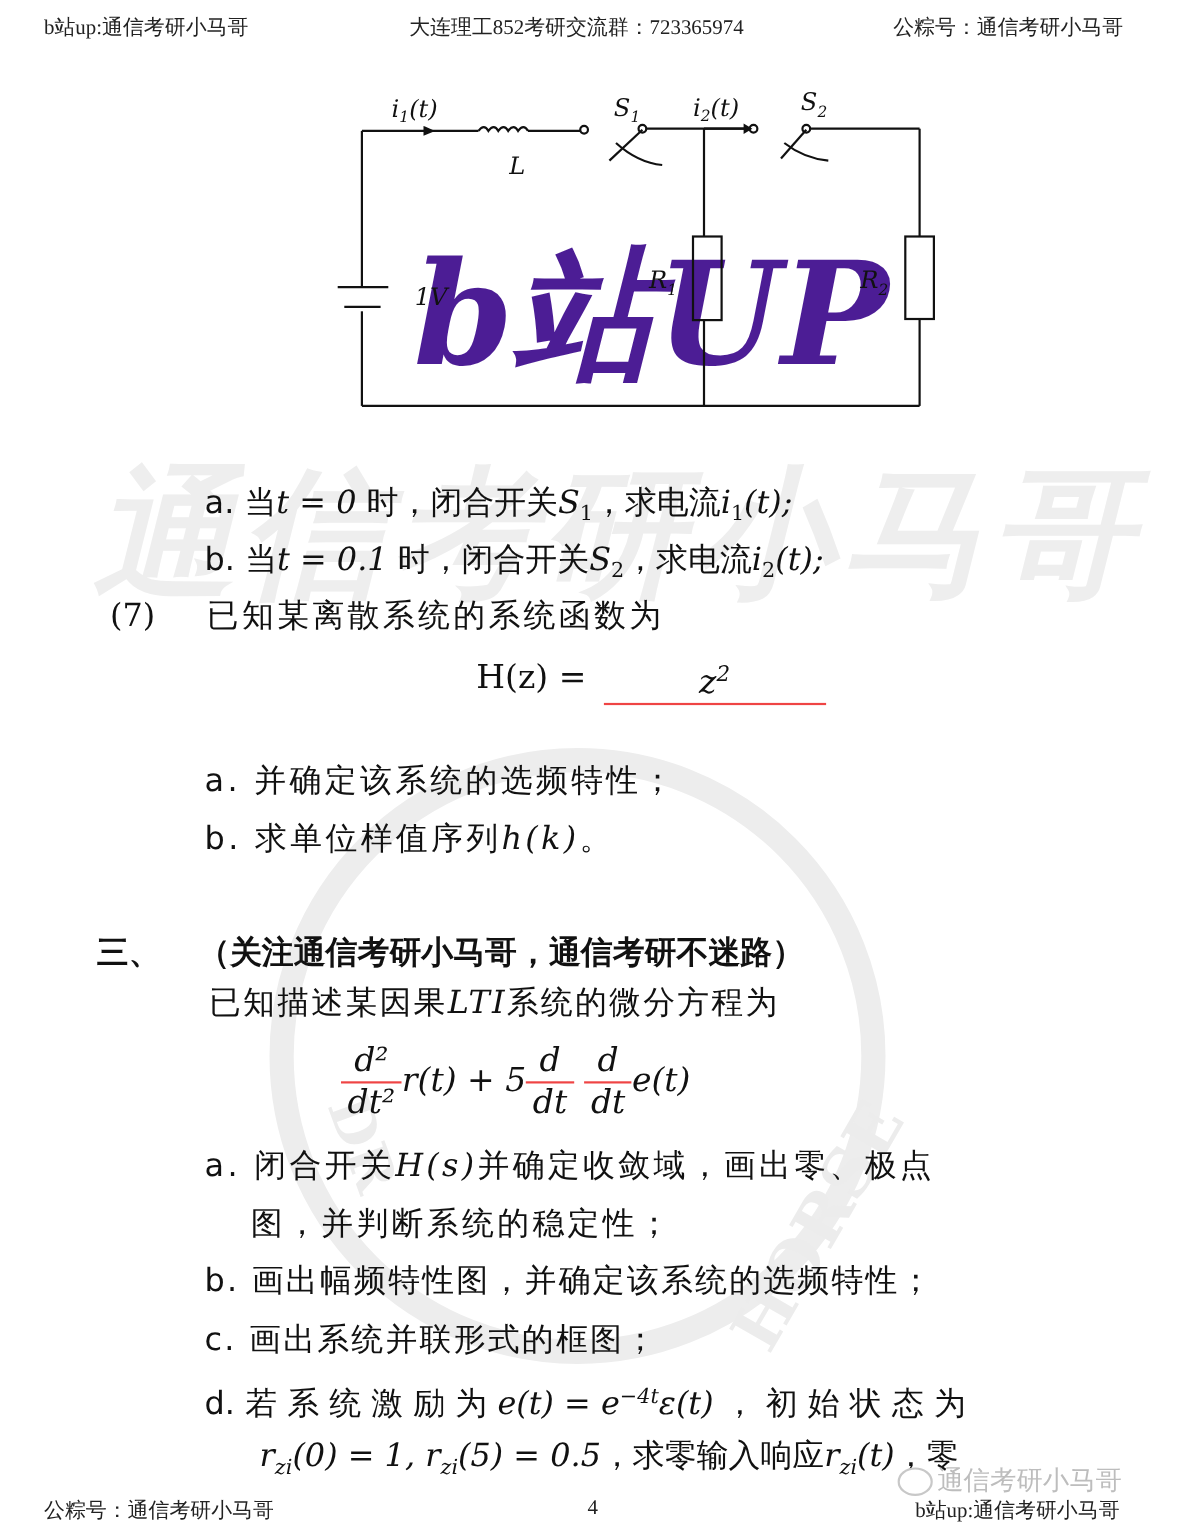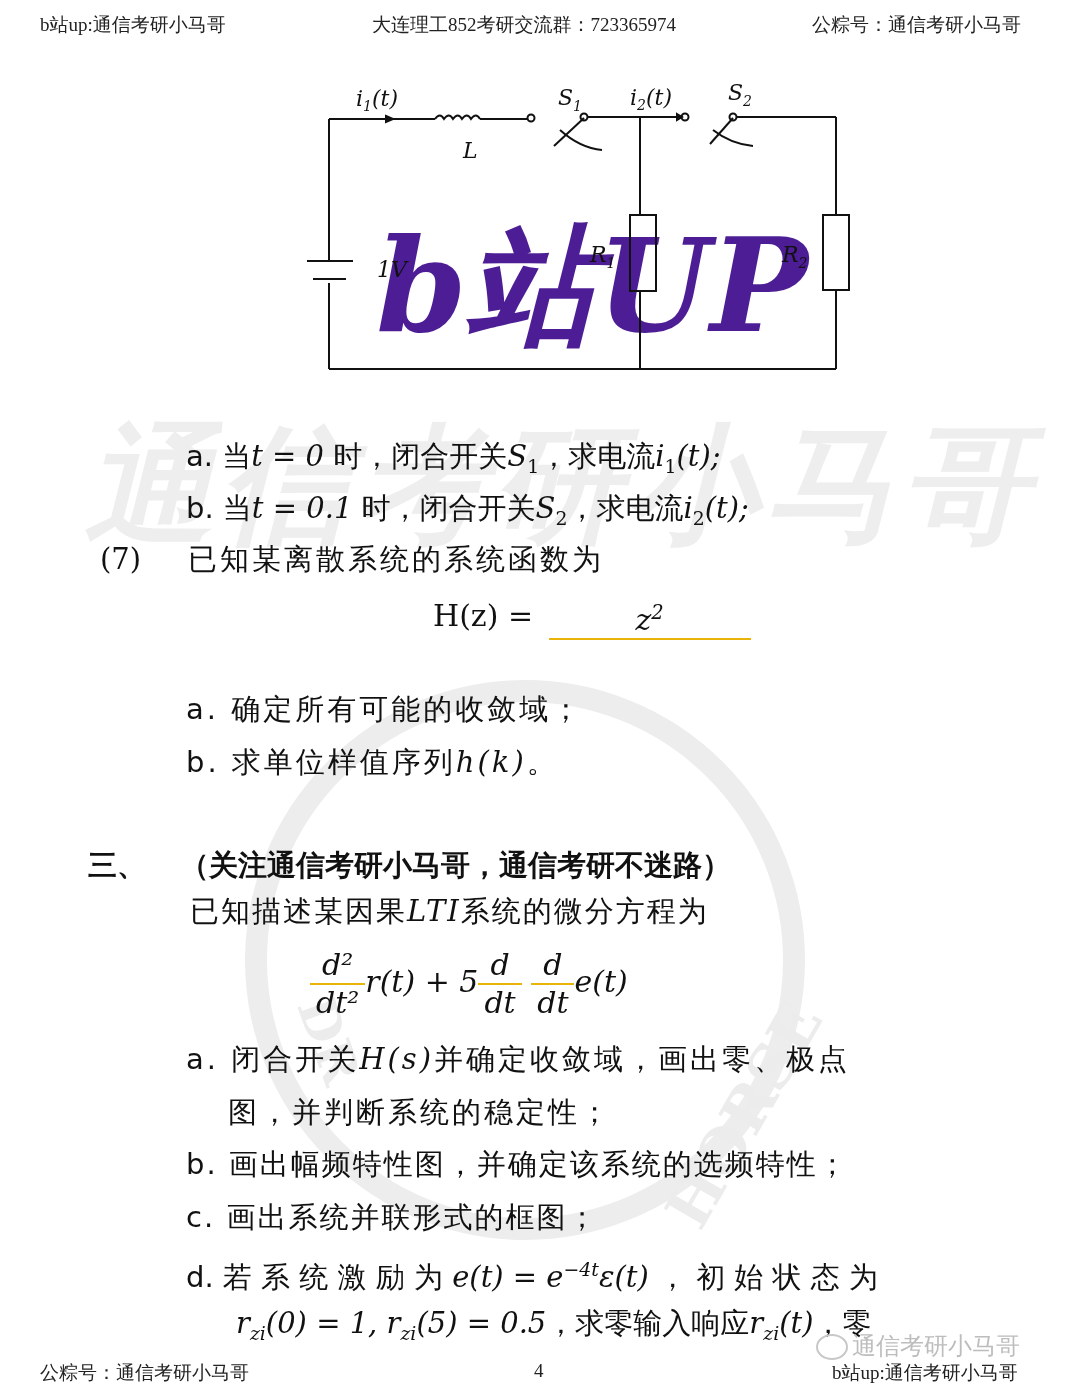--- a/index.html
+++ b/index.html
@@ -7,21 +7,21 @@
          font-family:"DejaVu Serif","Liberation Serif",serif; color:#111; }
   .hdr { position:absolute; top:12px; font-size:19px; color:#222; font-family:"Liberation Serif","DejaVu Serif",serif; }
   .ftr { position:absolute; top:1360px; font-size:19px; color:#222; font-family:"Liberation Serif","DejaVu Serif",serif; }
   .wm-text { position:absolute; color:#e9e9e9; font-weight:bold; pointer-events:none; font-family:"DejaVu Serif",serif; }
   .circle-wm { position:absolute; left:245px; top:680px; width:560px; height:560px; border:22px solid #ededed; border-radius:50%; box-sizing:border-box; pointer-events:none; }
   .line { position:absolute; left:0; font-size:29px; line-height:36px; white-space:nowrap;margin-top:25px; }
   .mi { font-style:italic; font-family:"DejaVu Serif","Liberation Serif",serif; }
   .sans { font-family:"DejaVu Sans","Liberation Sans",sans-serif; }
   sub, sup { font-size:65%; }
   .frac { display:inline-block; vertical-align:middle; text-align:center; }
-  .frac .num { display:block; border-bottom:2px solid #eab308; padding:0 6px; }
+  .frac .num { display:block; border-bottom:2px solid #ef4444; padding:0 6px; }
   .frac .den { display:block; padding:0 6px; }
   svg text { font-family:"DejaVu Serif",serif; }
 </style>
 </head>
 <body>
 
 <div class="circle-wm"></div>
 <div class="wm-text" style="left:376px; top:200px; font-size:130px; color:#4c1d95; font-style:italic;">b站UP</div>
 <div class="wm-text" style="left:85px; top:400px; font-size:128px; letter-spacing:8px; color:#eeeeee; font-style:italic;">通信考研小马哥</div>
 <div class="wm-text" style="left:620px; top:1080px; font-size:60px; color:#ececec; transform:rotate(-60deg);">HORSE</div>
@@ -98,21 +98,21 @@
 <div class="line" style="top:516px; left:188px; letter-spacing:3px;">已知某离散系统的系统函数为</div>
 
 <div class="line" style="top:570px; left:433px; font-size:30px;">
   <span>H(z) =</span>
   <span class="frac" style="margin-left:6px;">
     <span class="num mi" style="width:190px;"><span>z</span><sup>2</sup></span>
   </span>
 </div>
 
 <div class="line" style="top:666px; left:186px; letter-spacing:3px;">
-  <span class="sans">a. </span><span>确定所有可能的收敛域；</span>
+  <span class="sans">a. </span><span>并确定该系统的选频特性；</span>
 </div>
 <div class="line" style="top:719px; left:186px; letter-spacing:3px;">
   <span class="sans">b. </span><span>求单位样值序列</span><span class="mi">h(k)</span><span>。</span>
 </div>
 
 <div class="line" style="top:822px; left:88px; font-weight:bold;">三、</div>
 <div class="line" style="top:822px; left:180px; font-weight:bold;">（关注通信考研小马哥，通信考研不迷路）</div>
 <div class="line" style="top:868px; left:190px; letter-spacing:2px;">
   <span>已知描述某因果</span><span class="mi">LTI</span><span>系统的微分方程为</span>
 </div>

